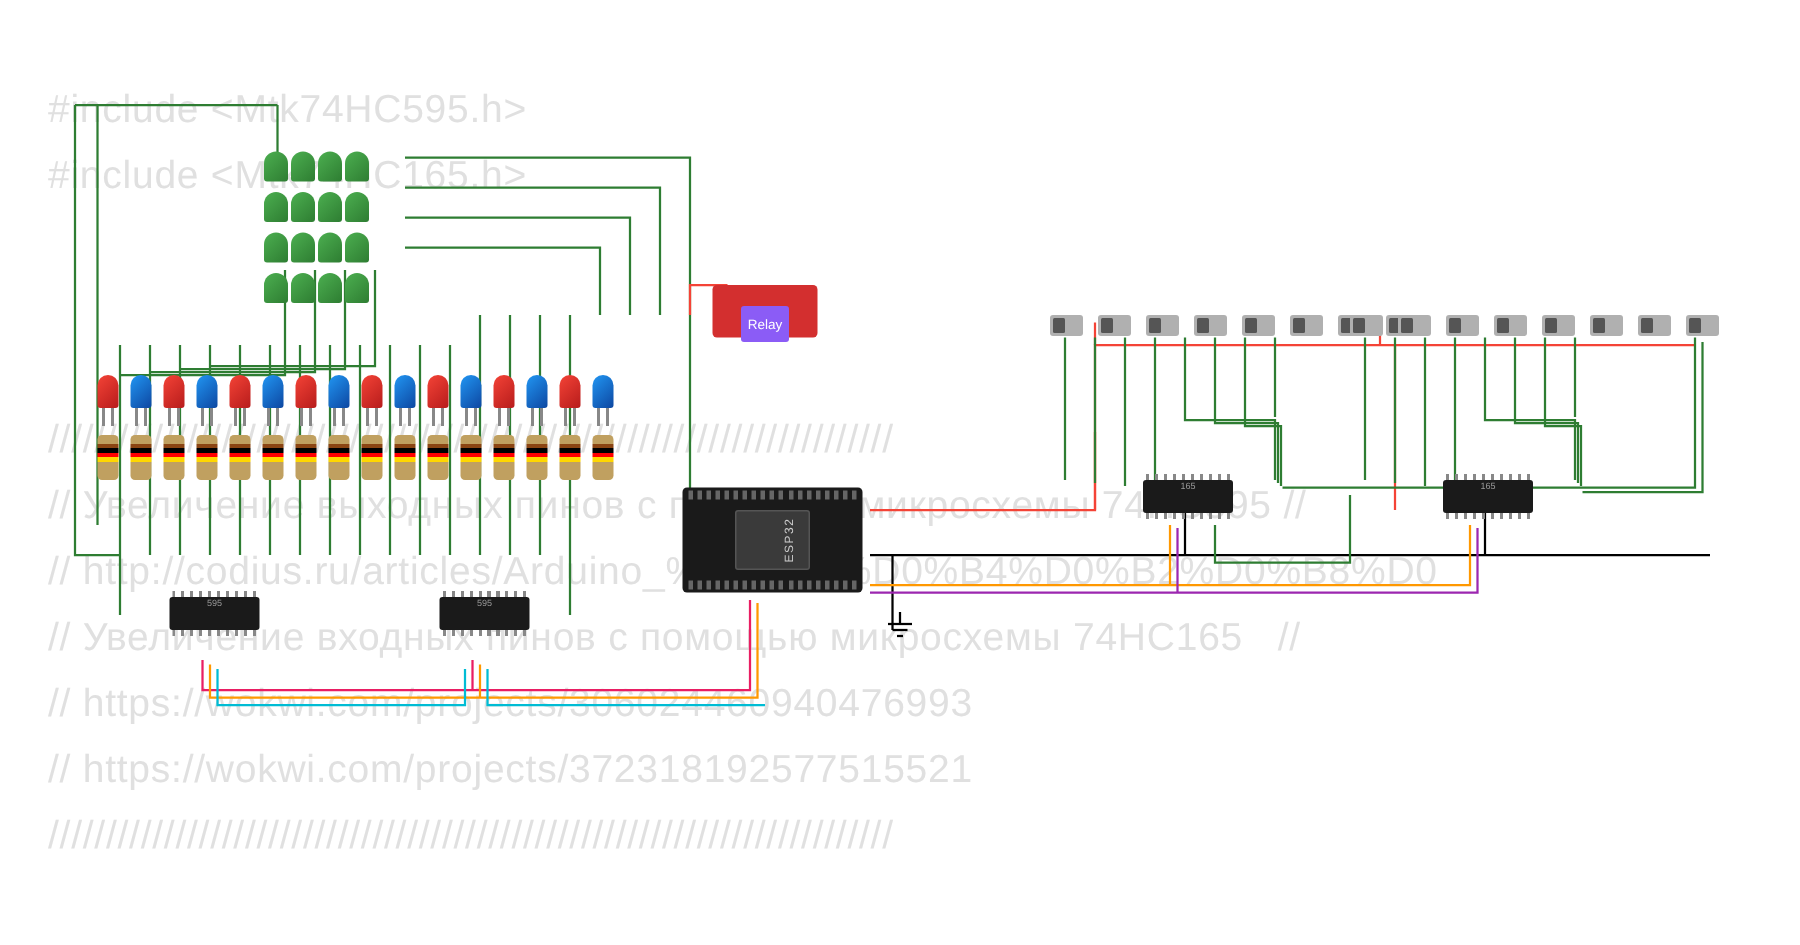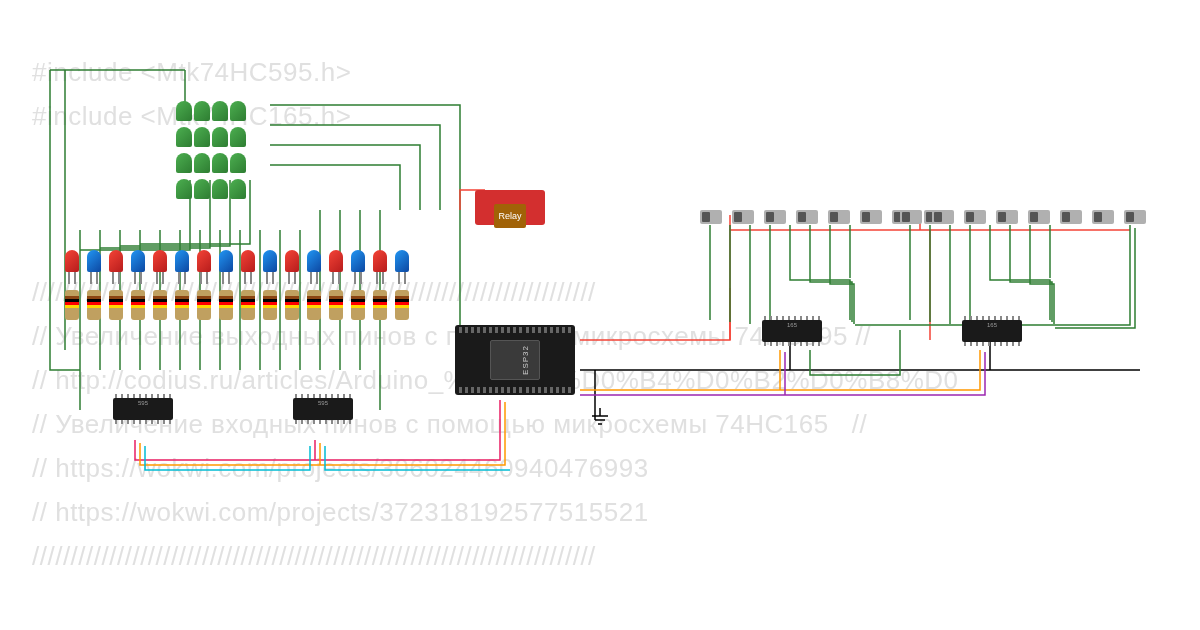--- a/index.html
+++ b/index.html
@@ -107,21 +107,21 @@
     background: #d32f2f;
     border-radius: 3px;
     z-index: 3;
     display: flex;
     align-items: center;
     justify-content: center;
   }
   .relay-inner {
     width: 32px;
     height: 24px;
-    background: #a16207;
+    background: #8b5cf6;
     border-radius: 2px;
     color: white;
     font-size: 9px;
     display: flex;
     align-items: center;
     justify-content: center;
     margin-top: 16px;
   }
 
   .esp32 {

